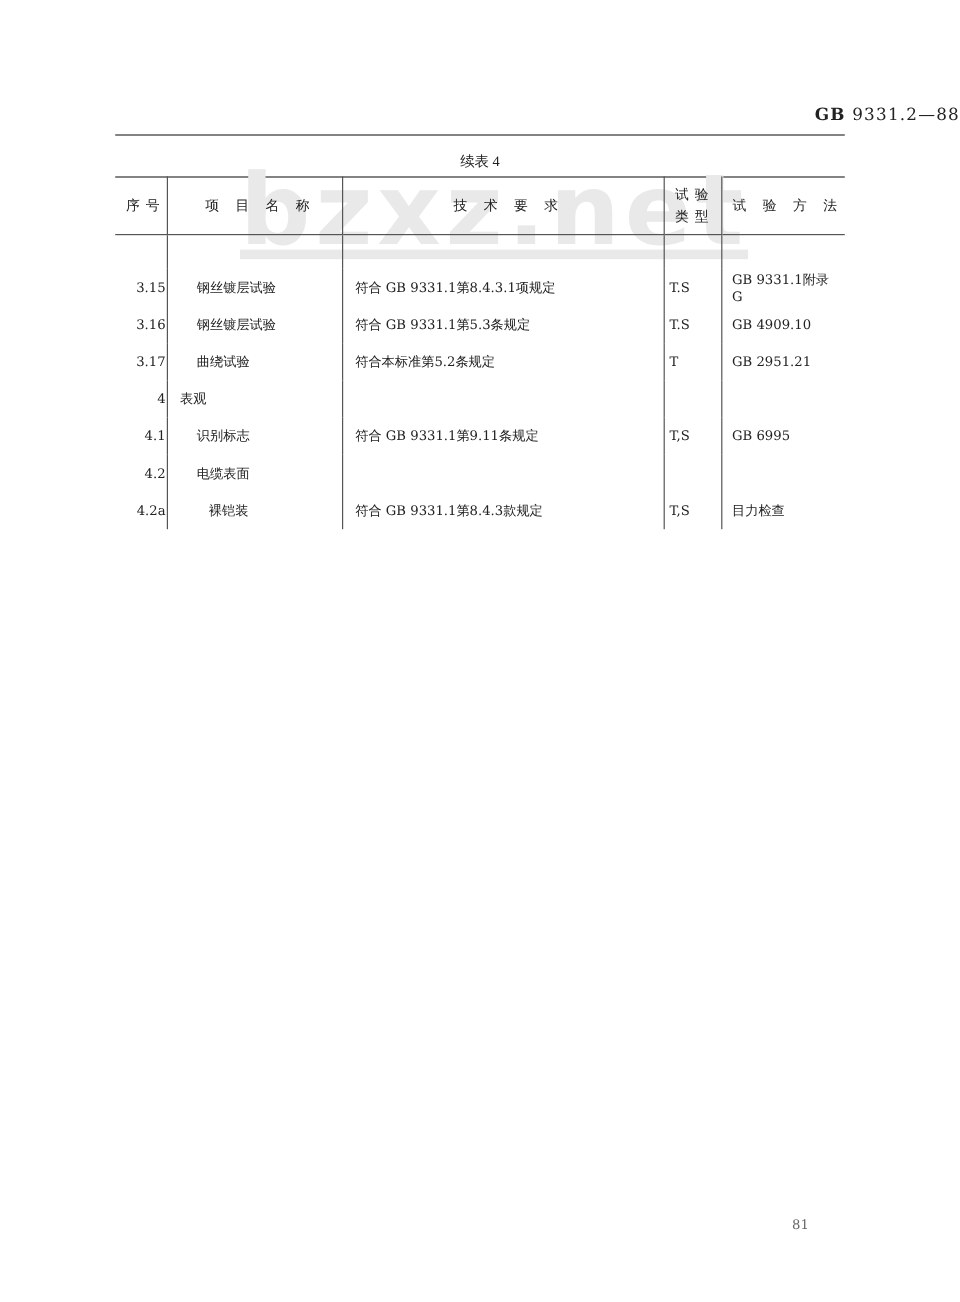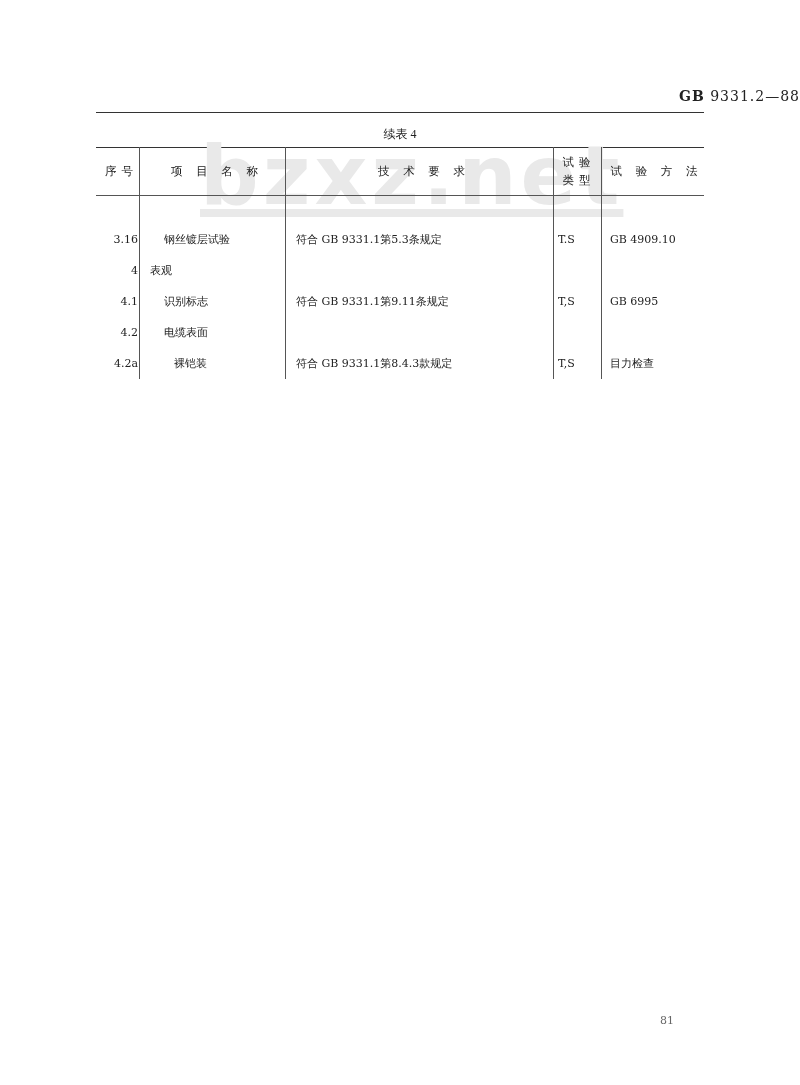--- a/index.html
+++ b/index.html
@@ -54,25 +54,39 @@
   </thead>
   <tbody>
     <tr class="spacer">
       <td class="c-no"></td>
         <td class="c-name"></td>
         <td class="c-req"></td>
         <td class="c-type"></td>
         <td class="c-meth"></td>
     </tr>
     <tr>
+      <td class="c-no">3.15</td>
+      <td class="c-name indent1">钢丝镀层试验</td>
+      <td class="c-req">符合 GB 9331.1第8.4.3.1项规定</td>
+      <td class="c-type">T.S</td>
+      <td class="c-meth">GB 9331.1附录 G</td>
+    </tr>
+    <tr>
       <td class="c-no">3.16</td>
       <td class="c-name indent1">钢丝镀层试验</td>
       <td class="c-req">符合 GB 9331.1第5.3条规定</td>
       <td class="c-type">T.S</td>
       <td class="c-meth">GB 4909.10</td>
+    </tr>
+    <tr>
+      <td class="c-no">3.17</td>
+      <td class="c-name indent1">曲绕试验</td>
+      <td class="c-req">符合本标准第5.2条规定</td>
+      <td class="c-type">T</td>
+      <td class="c-meth">GB 2951.21</td>
     </tr>
     <tr>
       <td class="c-no">4</td>
       <td class="c-name">表观</td>
       <td class="c-req"></td>
       <td class="c-type"></td>
       <td class="c-meth"></td>
     </tr>
     <tr>
       <td class="c-no">4.1</td>

